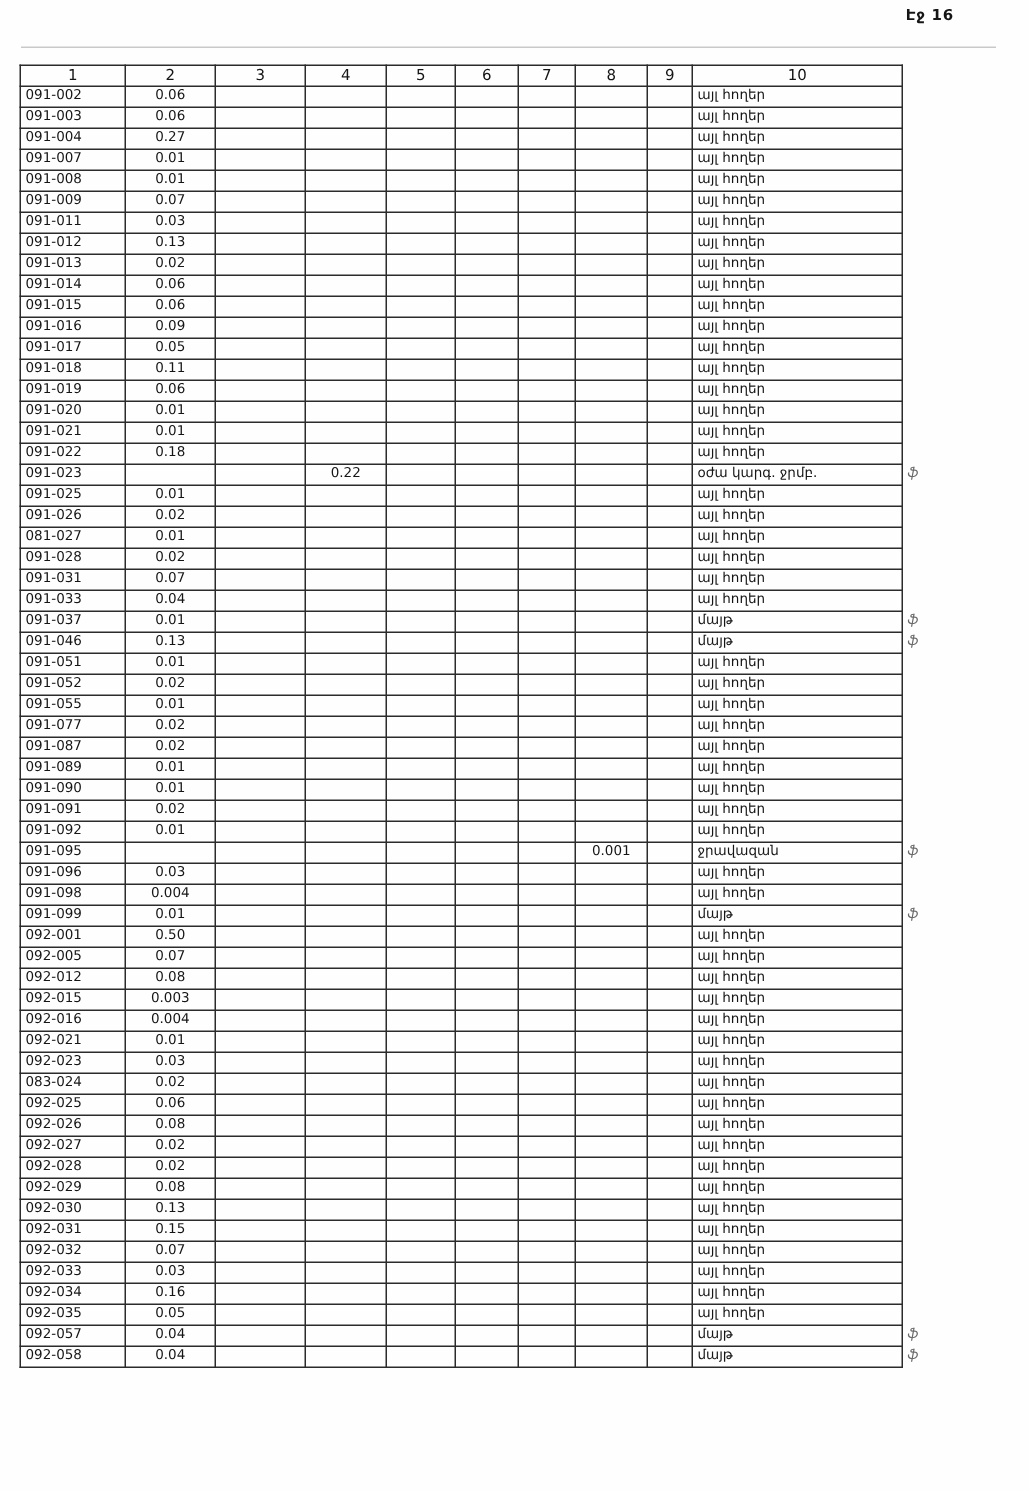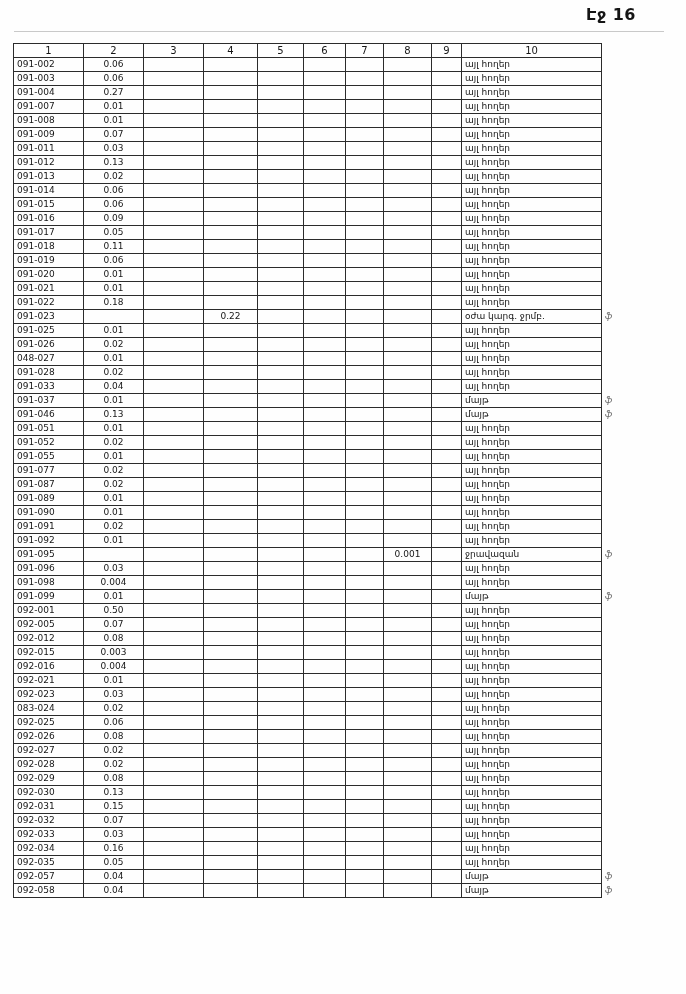--- a/index.html
+++ b/index.html
@@ -15,21 +15,21 @@
   .page {
     position: relative;
     width: 686px;
     height: 994px;
     background: #fefefe;
   }
   .page-label {
     position: absolute;
     top: 5px;
     right: 50px;
-    font-size: 16px;
+    font-size: 10px;
     font-weight: bold;
     letter-spacing: 0.5px;
   }
   .artifact-line {
     position: absolute;
     top: 31px;
     left: 14px;
     width: 650px;
     border-top: 1px solid #c9c9c9;
   }
@@ -387,35 +387,48 @@
           <td class="c4"></td>
           <td class="c5"></td>
           <td class="c6"></td>
           <td class="c7"></td>
           <td class="c8"></td>
           <td class="c9"></td>
           <td class="c10">այլ հողեր</td>
           <td class="note"></td>
         </tr>
         <tr>
-          <td class="c1">048-027</td>
+          <td class="c1">081-027</td>
           <td class="c2">0.01</td>
           <td class="c3"></td>
           <td class="c4"></td>
           <td class="c5"></td>
           <td class="c6"></td>
           <td class="c7"></td>
           <td class="c8"></td>
           <td class="c9"></td>
           <td class="c10">այլ հողեր</td>
           <td class="note"></td>
         </tr>
         <tr>
           <td class="c1">091-028</td>
           <td class="c2">0.02</td>
+          <td class="c3"></td>
+          <td class="c4"></td>
+          <td class="c5"></td>
+          <td class="c6"></td>
+          <td class="c7"></td>
+          <td class="c8"></td>
+          <td class="c9"></td>
+          <td class="c10">այլ հողեր</td>
+          <td class="note"></td>
+        </tr>
+        <tr>
+          <td class="c1">091-031</td>
+          <td class="c2">0.07</td>
           <td class="c3"></td>
           <td class="c4"></td>
           <td class="c5"></td>
           <td class="c6"></td>
           <td class="c7"></td>
           <td class="c8"></td>
           <td class="c9"></td>
           <td class="c10">այլ հողեր</td>
           <td class="note"></td>
         </tr>

